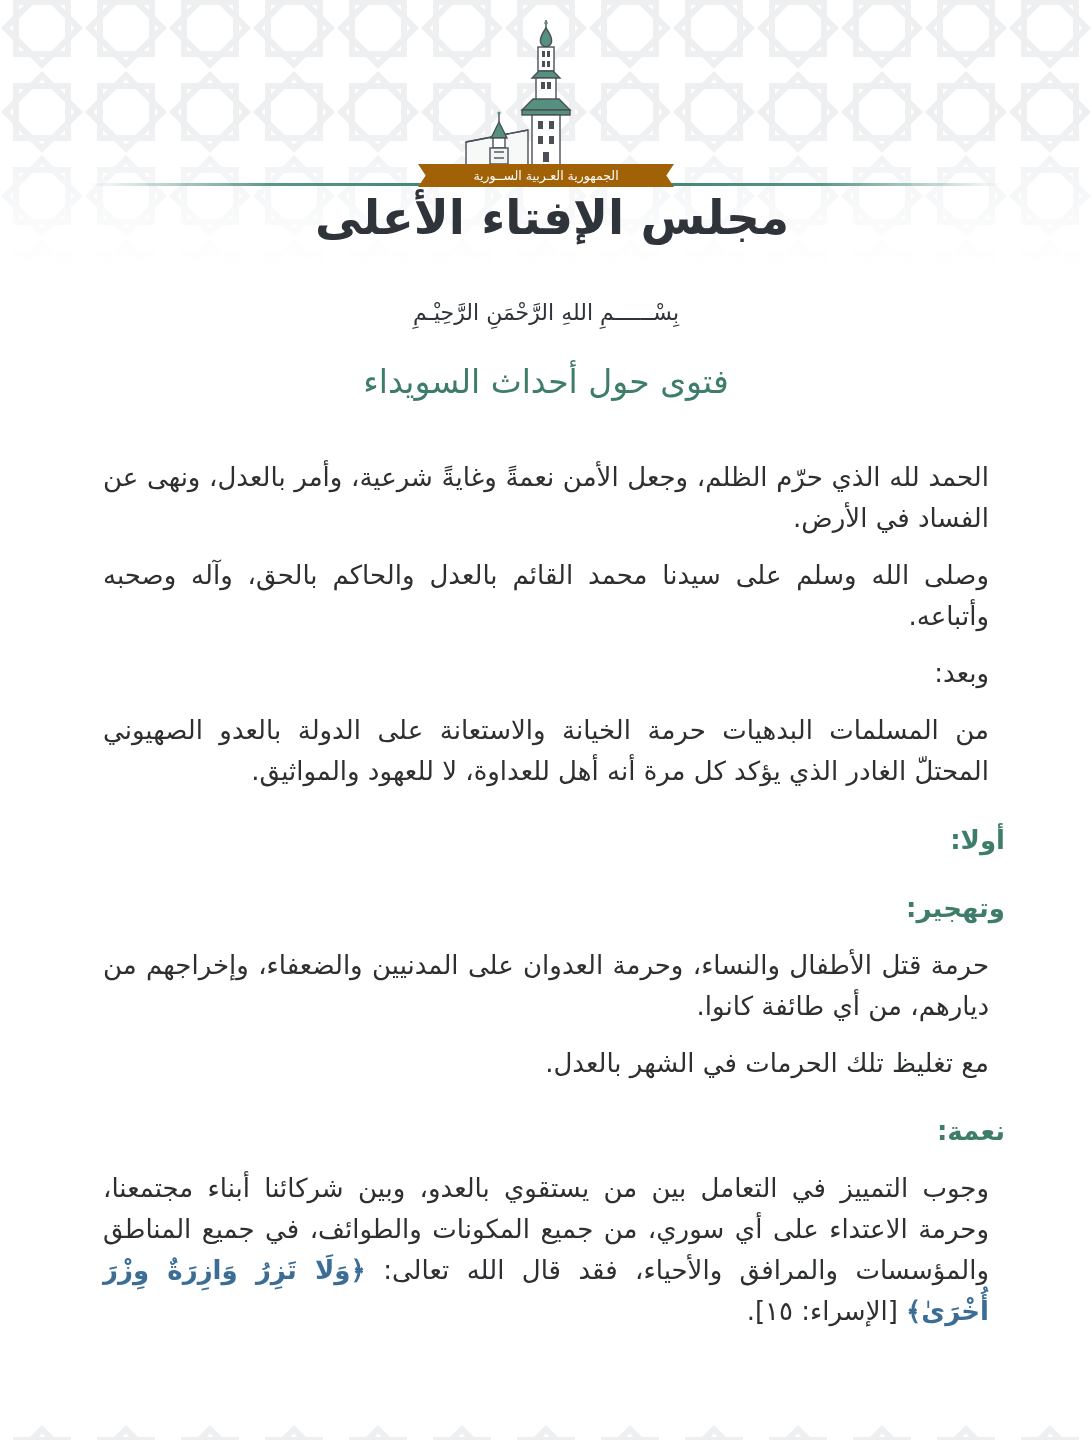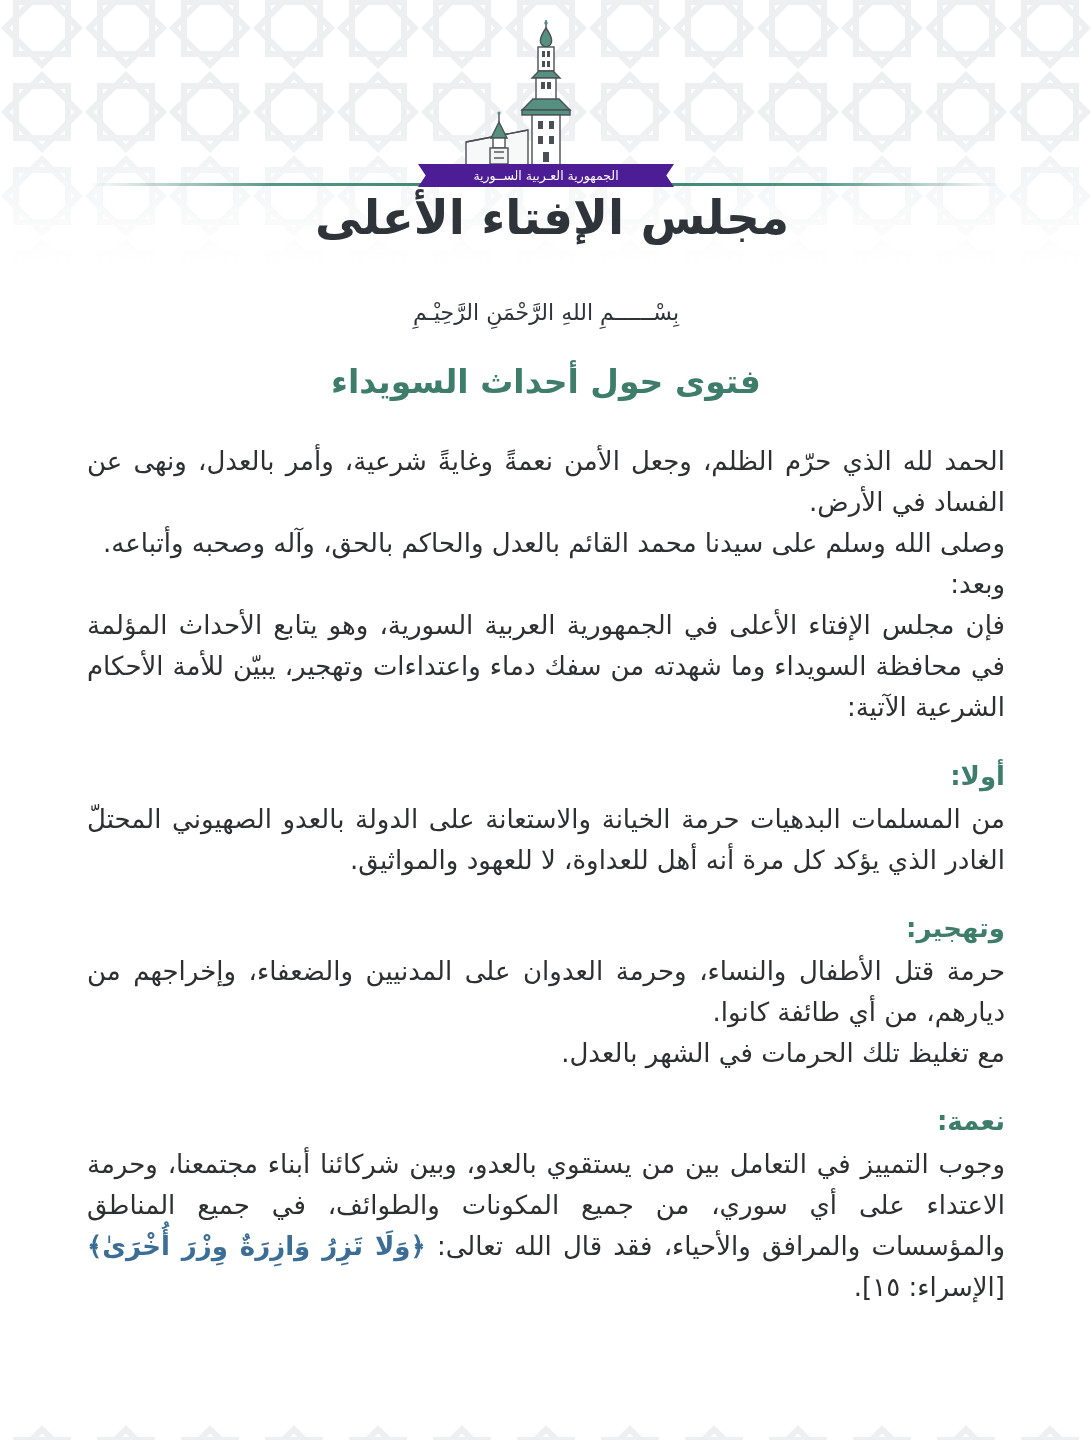--- a/index.html
+++ b/index.html
@@ -18,47 +18,47 @@
   .pattern-bottom { position:absolute; bottom:0; left:0; width:1092px; height:16px; }
   .green-line {
     position:absolute; top:183px; left:88px; width:916px; height:3px;
     background:linear-gradient(90deg,
       rgba(62,133,116,0) 0%, rgba(62,133,116,0.85) 20%,
       #2f7a68 50%, rgba(62,133,116,0.85) 80%, rgba(62,133,116,0) 100%);
   }
   .minaret { position:absolute; left:436px; top:18px; width:220px; height:150px; }
   .ribbon {
     position:absolute; top:164px; left:50%; transform:translateX(-50%);
-    width:256px; height:23px; background:#4c1d95;
+    width:256px; height:23px; background:#a16207;
     clip-path:polygon(0 0,100% 0,97% 50%,100% 100%,0 100%,3% 50%);
     color:#ffffff; font-size:12.5px; line-height:23px; text-align:center;
     direction:rtl; letter-spacing:0;
   }
   .council-name {
     position:absolute; top:190px; left:6px; width:100%;
     text-align:center; direction:rtl;
     font-size:47px; font-weight:bold; color:#2f343a;
   }
   
   .basmala {
     position:absolute; top:300px; left:0; width:100%;
     text-align:center; direction:rtl;
     font-size:22px; color:#2f343a;
   }
   .doc-title {
     position:absolute; top:362px; left:0; width:100%;
     text-align:center; direction:rtl;
-    font-size:33px; font-weight:bold; color:#3F7D6B;
+    font-size:33px; font-weight:normal; color:#3F7D6B;
   }
   .doc-body {
     position:absolute; top:441px; left:87px; width:918px;
     direction:rtl; text-align:justify;
     font-size:26px; line-height:1.58; color:#2D2F31;
   }
-  .body-p { margin:0; }
+  .body-p { margin:16px; }
   .section-heading { color:#3F7D6B; font-weight:bold; margin:27px 0 2px 0; }
   .verse { color:#3C6E95; font-weight:bold; }
 </style>
 </head>
 <body>
 
 <div class="page">
 
   <svg class="pattern-top" aria-hidden="true">
     <defs>
@@ -123,23 +123,22 @@
   <div class="council-name">مجلس الإفتاء الأعلى</div>
 
   <div class="basmala">بِسْــــــمِ اللهِ الرَّحْمَنِ الرَّحِيْـمِ</div>
 
   <div class="doc-title">فتوى حول أحداث السويداء</div>
 
   <div class="doc-body">
       <p class="body-p">الحمد لله الذي حرّم الظلم، وجعل الأمن نعمةً وغايةً شرعية، وأمر بالعدل، ونهى عن الفساد في الأرض.</p>
       <p class="body-p">وصلى الله وسلم على سيدنا محمد القائم بالعدل والحاكم بالحق، وآله وصحبه وأتباعه.</p>
       <p class="body-p">وبعد:</p>
-      <p class="body-p">فإن مجلس الإفتاء الأعلى في الجمهورية العربية السورية، وهو يتابع الأحداث المؤلمة في محافظة السويداء وما شهدته من سفك دماء واعتداءات وتهجير، يبيّن للأمة الأحكام الشرعية الآتية:</p>
+      <p class="body-p">من المسلمات البدهيات حرمة الخيانة والاستعانة على الدولة بالعدو الصهيوني المحتلّ الغادر الذي يؤكد كل مرة أنه أهل للعداوة، لا للعهود والمواثيق.</p>
       <p class="body-p section-heading">أولا:</p>
-      <p class="body-p">من المسلمات البدهيات حرمة الخيانة والاستعانة على الدولة بالعدو الصهيوني المحتلّ الغادر الذي يؤكد كل مرة أنه أهل للعداوة، لا للعهود والمواثيق.</p>
       <p class="body-p section-heading">وتهجير:</p>
       <p class="body-p">حرمة قتل الأطفال والنساء، وحرمة العدوان على المدنيين والضعفاء، وإخراجهم من ديارهم، من أي طائفة كانوا.</p>
       <p class="body-p">مع تغليظ تلك الحرمات في الشهر بالعدل.</p>
       <p class="body-p section-heading">نعمة:</p>
       <p class="body-p"><span class="">وجوب التمييز في التعامل بين من يستقوي بالعدو، وبين شركائنا أبناء مجتمعنا، وحرمة الاعتداء على أي سوري، من جميع المكونات والطوائف، في جميع المناطق والمؤسسات والمرافق والأحياء، فقد قال الله تعالى: </span><span class="verse">﴿وَلَا تَزِرُ وَازِرَةٌ وِزْرَ أُخْرَىٰ﴾</span><span class=""> [الإسراء: ١٥].</span></p>
     </div>
 
   <svg class="pattern-bottom" aria-hidden="true">
     <defs>
       <pattern id="star2" width="84" height="84" patternUnits="userSpaceOnUse">

